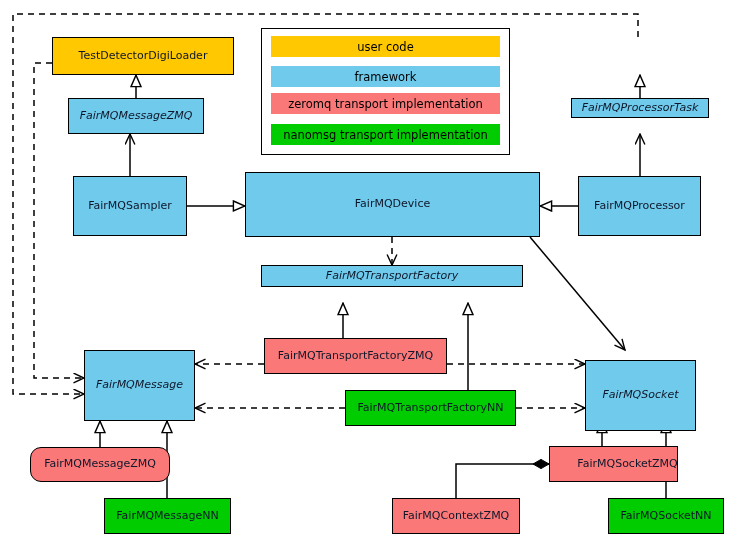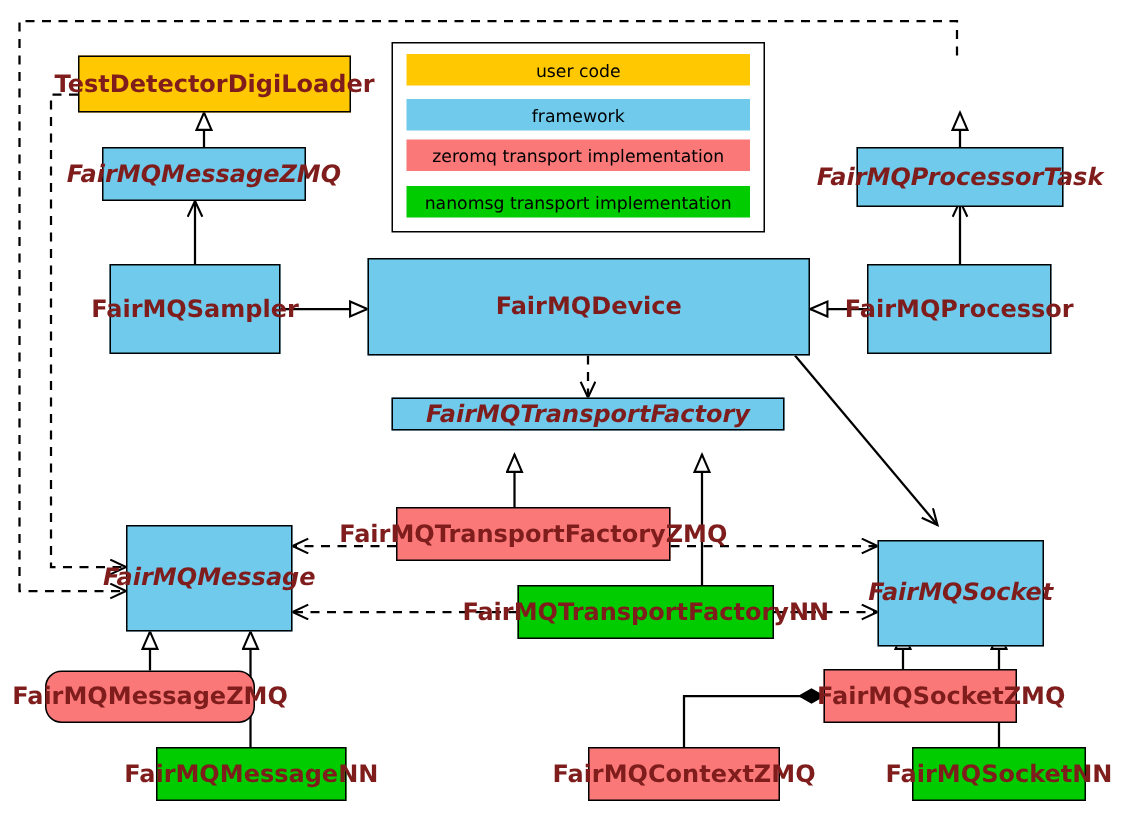--- a/index.html
+++ b/index.html
@@ -2,21 +2,21 @@
 <html><head>
 <meta charset="utf-8">
 <title>FairMQ class diagram</title>
 <style>
   html,body{margin:0;padding:0;background:#ffffff;}
   body{font-family:"DejaVu Sans","Liberation Sans",sans-serif;}
   #canvas{position:relative;width:748px;height:549px;overflow:hidden;background:#fff;}
   #edges{position:absolute;left:0;top:0;width:748px;height:549px;}
   .node{position:absolute;box-sizing:border-box;border:1.6px solid #000;
         display:flex;align-items:center;justify-content:center;text-align:center;
-        font-size:16px;font-weight:bold;color:#7f1d1d;line-height:1.15;padding:0 4px;}
+        font-size:11px;font-weight:normal;color:#0f172a;line-height:1.15;padding:0 4px;}
   .node.abstract{font-style:italic;}
   .legend-box{position:absolute;box-sizing:border-box;background:#fff;border:1.8px solid #000;}
   .legend-row{position:absolute;box-sizing:border-box;display:flex;align-items:center;
         justify-content:center;font-size:11.5px;font-weight:normal;color:#000;}
 </style>
 </head>
 <body>
 
 <div id="canvas">
 
@@ -93,21 +93,21 @@
   <div class="legend-row" style="left:271px;top:124px;width:229px;height:21px;background:#00CC00;">
     <span>nanomsg transport implementation</span>
   </div>
 
   <div class="node" style="left:52px;top:37px;width:182px;height:38px;background:#FFC800;">
     <span>TestDetectorDigiLoader</span>
   </div>
   <div class="node abstract" style="left:68px;top:98px;width:136px;height:36px;background:#6FCAEC;">
     <span>FairMQMessageZMQ</span>
   </div>
-  <div class="node abstract" style="left:571px;top:98px;width:138px;height:40px;background:#6FCAEC;text-align:center;">
+  <div class="node abstract" style="left:571px;top:98px;width:138px;height:20px;background:#6FCAEC;text-align:center;">
     <span>FairMQProcessorTask</span>
   </div>
   <div class="node" style="left:73px;top:176px;width:114px;height:60px;background:#6FCAEC;">
     <span>FairMQSampler</span>
   </div>
   <div class="node" style="left:245px;top:172px;width:295px;height:65px;background:#6FCAEC;">
     <span>FairMQDevice</span>
   </div>
   <div class="node" style="left:578px;top:176px;width:123px;height:60px;background:#6FCAEC;">
     <span>FairMQProcessor</span>

